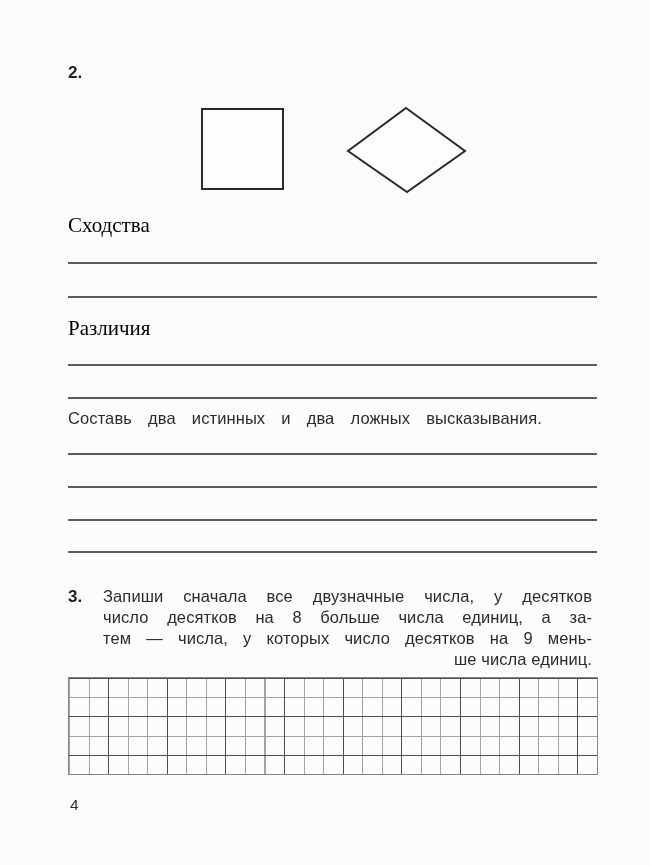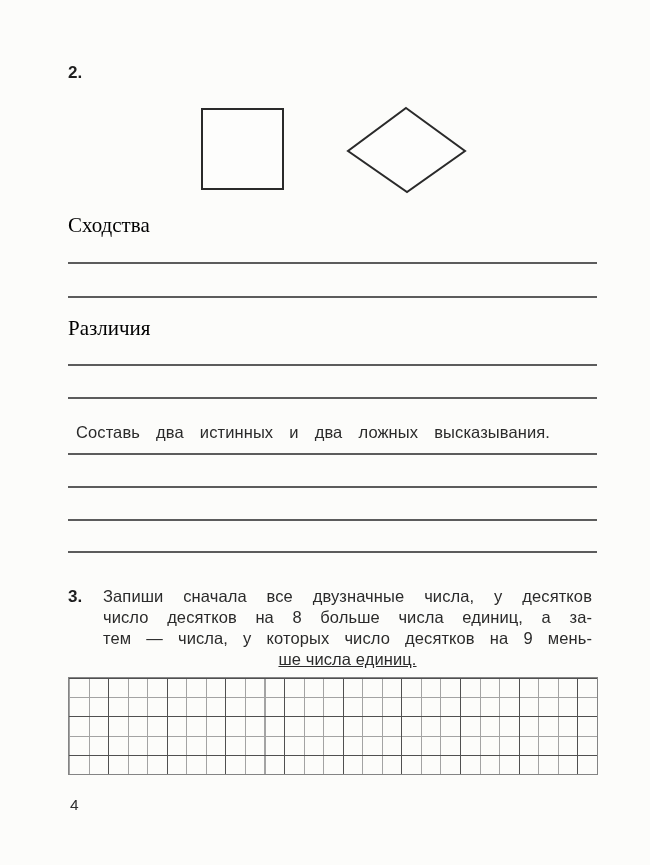--- a/index.html
+++ b/index.html
@@ -27,21 +27,21 @@
     color: #1e1e1e;
   }
   .ex-text {
     margin-left: 35px;
     font-size: 16.5px;
     line-height: 21px;
     letter-spacing: 0.1px;
     color: #2b2b2b;
   }
   .jline { text-align: justify; text-align-last: justify; }
-  .lline { text-align: center; text-decoration: underline; }
+  .lline { text-align: right; }
 
   
   .serif-heading {
     position: absolute;
     left: 68px;
     font-family: "Liberation Serif", serif;
     font-size: 21px;
     line-height: 24px;
     color: #000000;
   }
@@ -102,21 +102,21 @@
   </svg>
 
   <div class="serif-heading" style="top:213px;">Сходства</div>
   <div class="rule" style="top:262px;"></div>
   <div class="rule" style="top:296px;"></div>
 
   <div class="serif-heading" style="top:316px;text-align:center;">Различия</div>
   <div class="rule" style="top:364px;"></div>
   <div class="rule" style="top:397px;"></div>
 
-  <div class="abs ex-text jline" style="left:68px; top:422px; width:474px; margin-left:8px;">Составь два истинных и два ложных высказывания.</div>
+  <div class="abs ex-text jline" style="left:68px; top:408px; width:474px; margin-left:0;">Составь два истинных и два ложных высказывания.</div>
   <div class="rule" style="top:453px;"></div>
   <div class="rule" style="top:486px;"></div>
   <div class="rule" style="top:519px;"></div>
   <div class="rule" style="top:551px;"></div>
 
   <div class="ex-block" style="top:586px; width:524px;">
     <span class="ex-number">3.</span>
     <div class="ex-text" style="width:489px;">
       <div class="jline">Запиши  сначала  все  двузначные  числа,  у  десятков</div>
       <div class="jline">число  десятков  на  8  больше  числа  единиц,  а  за-</div>

